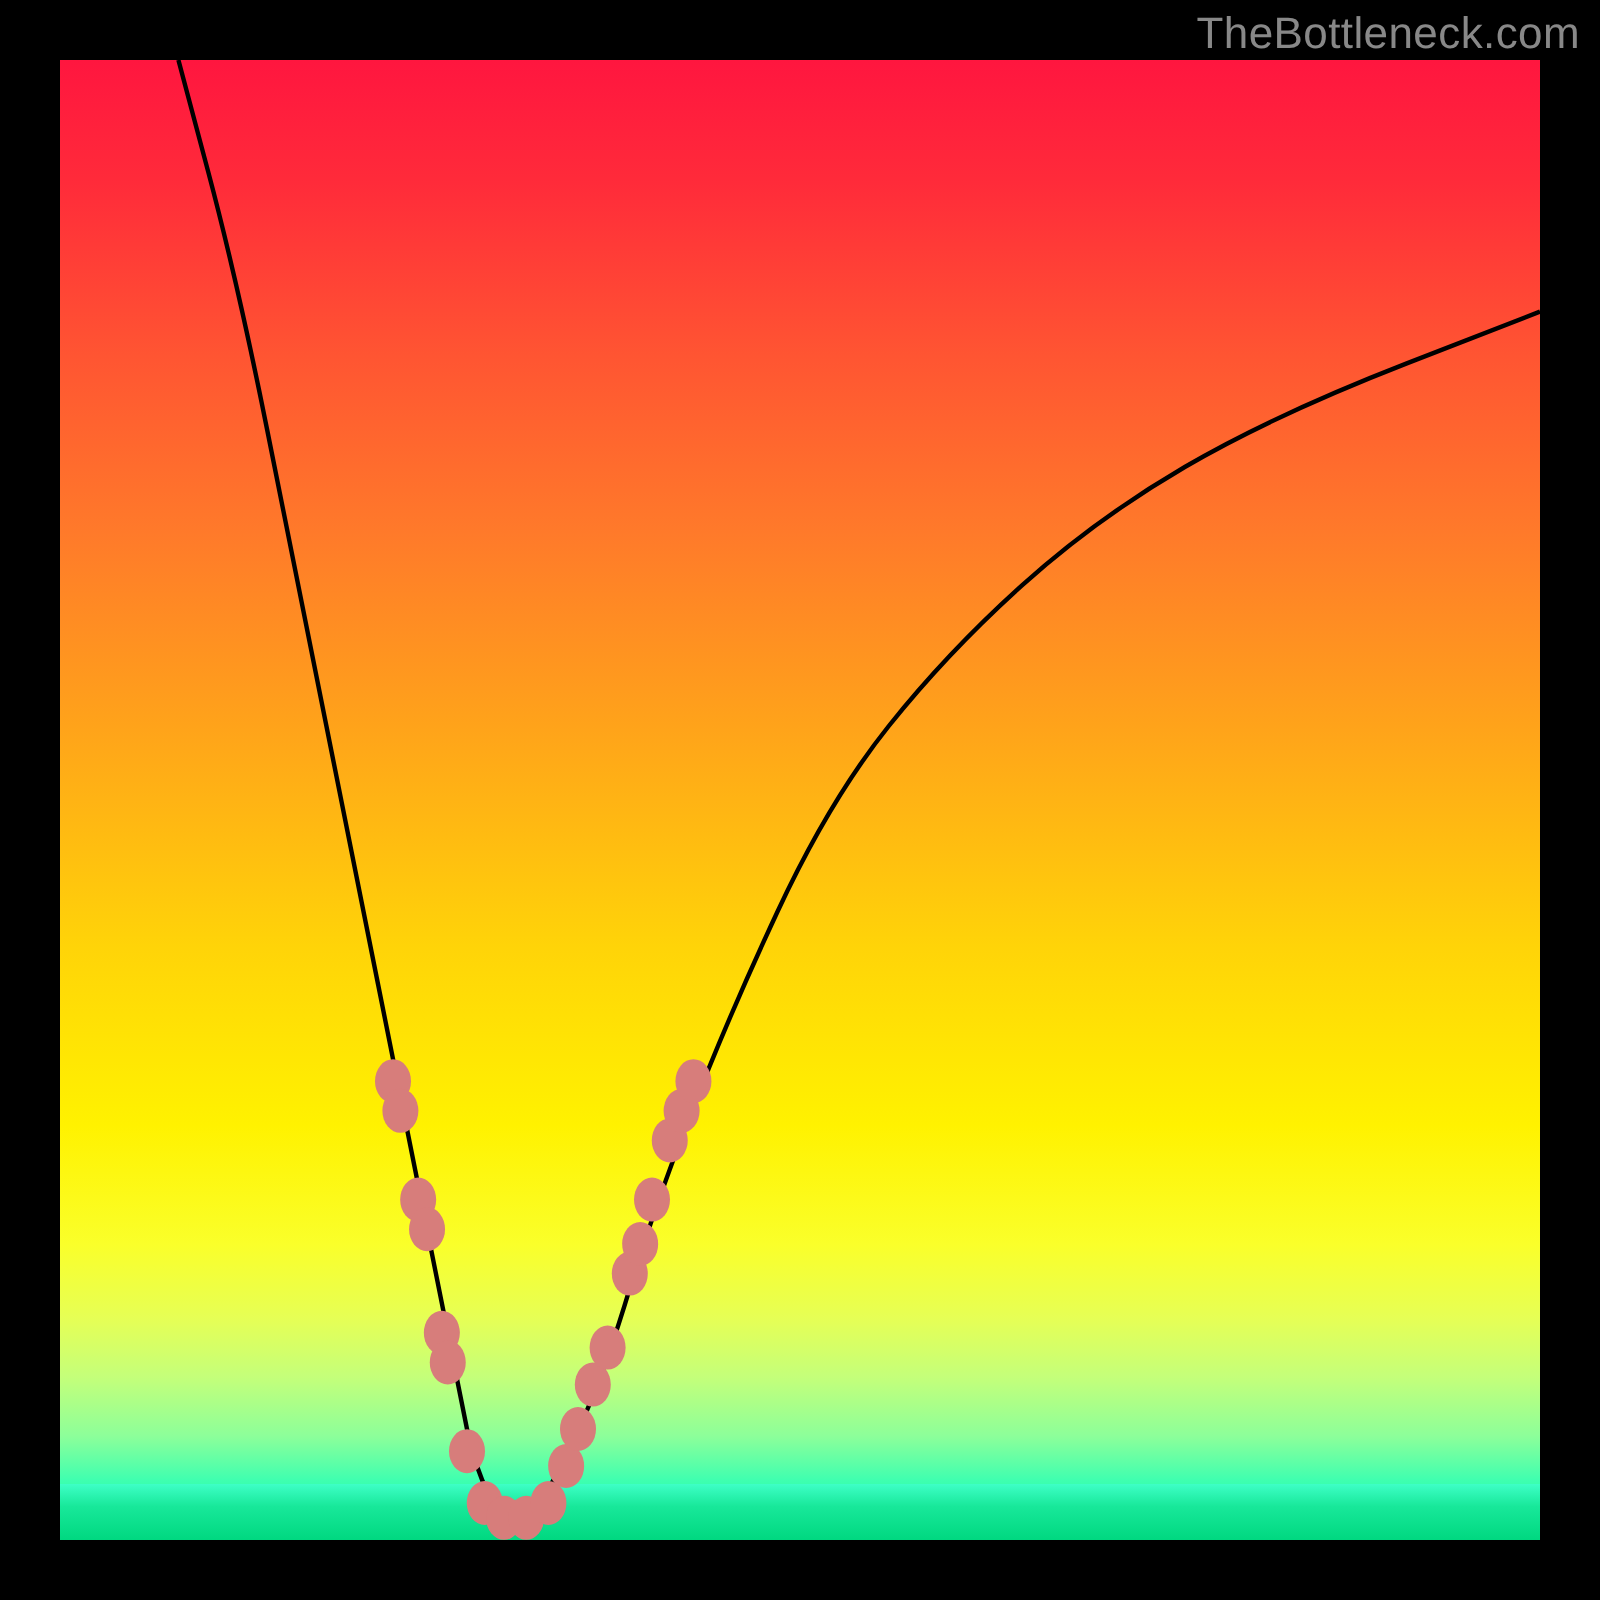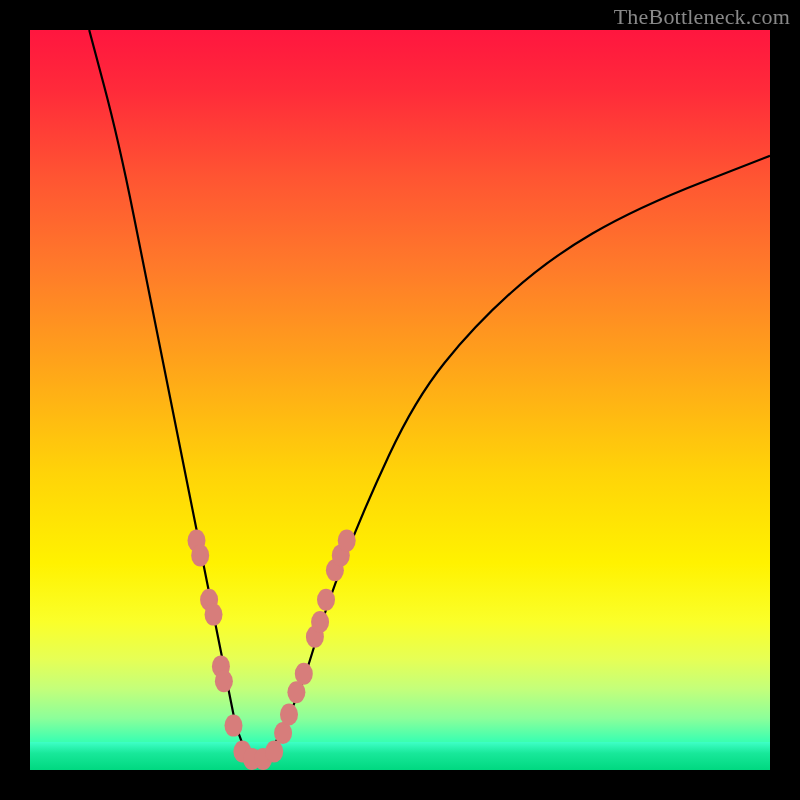--- a/index.html
+++ b/index.html
@@ -19,21 +19,20 @@
   }
   .watermark {
     position: absolute;
     top: 4px;
     right: 10px;
     color: #888;
     font-size: 22px;
     font-weight: 500;
     letter-spacing: 0.2px;
     z-index: 10;
-    font-family: Liberation Serif, serif;
   }
   .plot-area {
     position: absolute;
     left: 30px;
     top: 30px;
     width: 740px;
     height: 740px;
     overflow: hidden;
   }
   .gradient {

